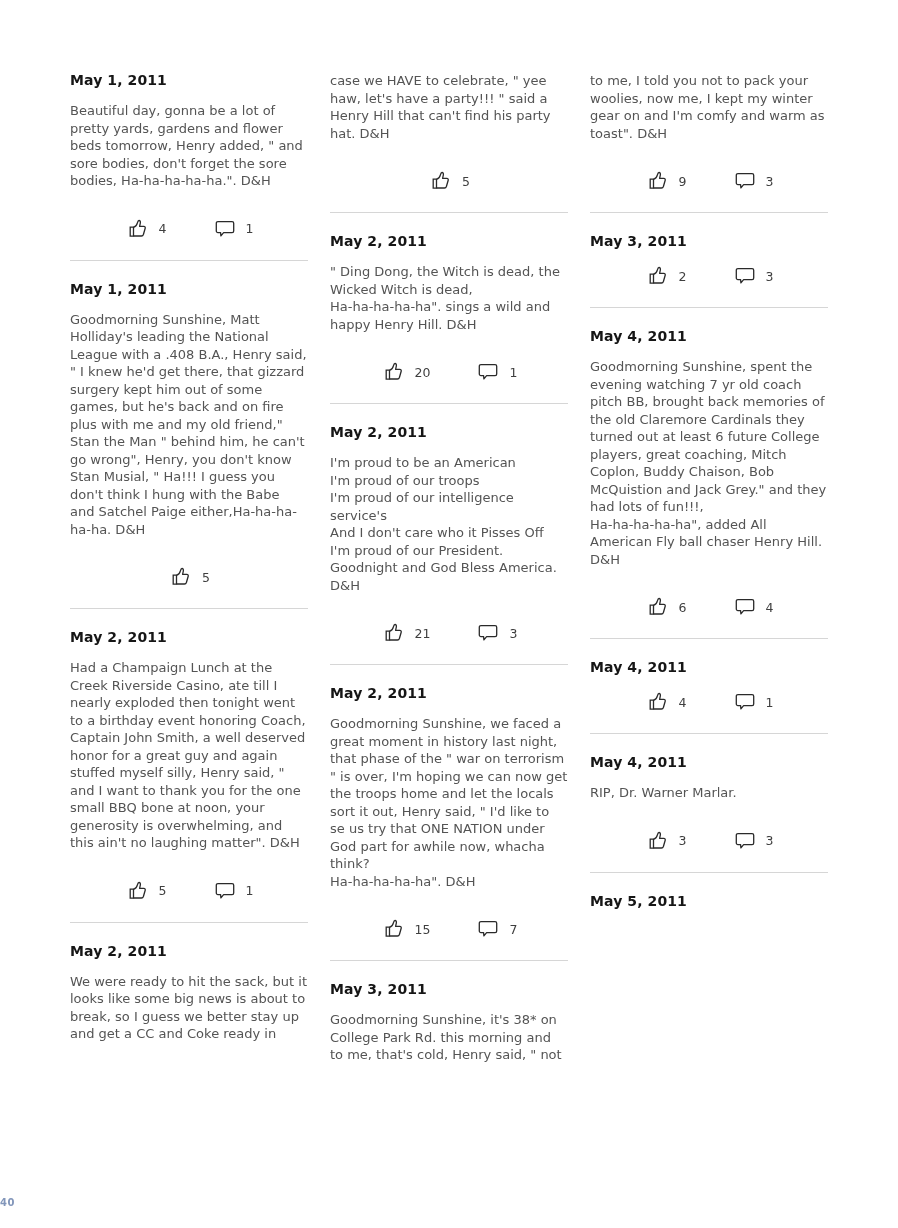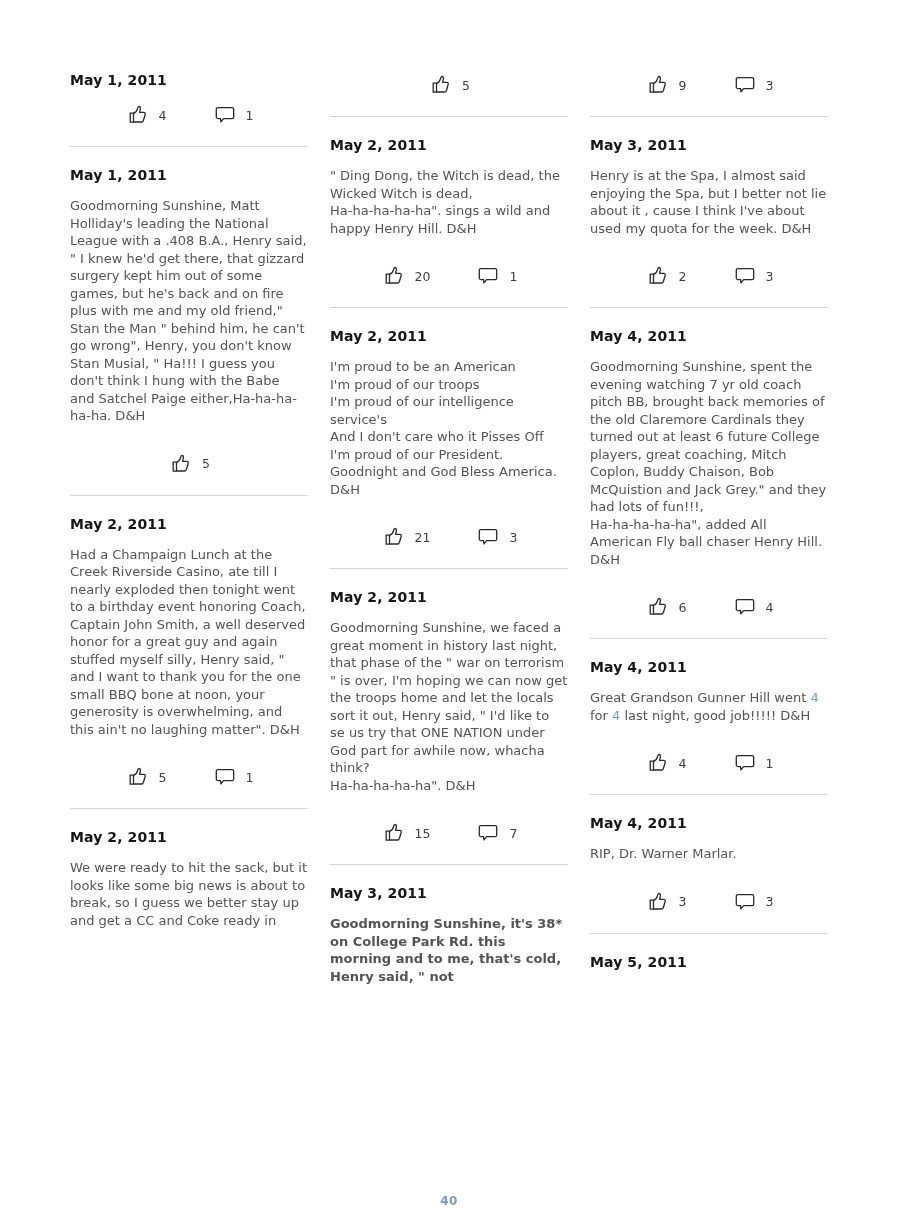--- a/index.html
+++ b/index.html
@@ -65,34 +65,34 @@
   .divider {
     border: none;
     border-top: 1px solid #d6d6d6;
     height: 0;
     margin: 0 0 20px 0;
   }
   .page-number {
     position: absolute;
     left: 0; right: 0;
     bottom: 20px;
-    text-align: center;
-    font-size: 12px;
+    font-size: 10px;
     font-weight: 700;
     letter-spacing: 0.5px;
   }
 </style>
 </head>
 <body>
 
 <div class="page">
   <div class="columns" id="columns">
       <div class="column">
         <article class="post">
           <h3 class="post-date">May 1, 2011</h3>
+          <p class="post-body">Beautiful day, gonna be a lot of pretty yards, gardens and flower beds tomorrow, Henry added, " and sore bodies, don't forget the sore bodies, Ha-ha-ha-ha-ha.". D&amp;H</p>
           <div class="post-actions">
             <span class="action">
               <svg width="25" height="24" viewBox="0 0 24 24" fill="none">
                 <path d="M4.7 10.1 L8 10.1 L8 19.1 L4.7 19.1 Z" stroke="#2a2a2a" stroke-width="1.3"></path>
                 <path d="M8 10.3 C9.8 9.7 11.4 7.9 11.9 5.8 C12.2 4.6 12.5 3.5 13.5 3.5 C14.7 3.5 15.1 4.8 14.8 6.2 L14.1 9.4 L18.3 9.4 C19.3 9.4 20 10.3 19.7 11.3 L17.9 17.5 C17.6 18.4 16.9 19 16 19 L8 19" stroke="#2a2a2a" stroke-width="1.3" stroke-linejoin="round"></path>
               </svg>
               <span class="count">4</span>
             </span>
             <span class="action">
               <svg width="24" height="22" viewBox="0 0 24 22" fill="none">
@@ -137,20 +137,21 @@
           </div>
           <hr class="divider">
         </article>
         <article class="post">
           <h3 class="post-date">May 2, 2011</h3>
           <p class="post-body" style="margin-bottom: 11px;">We were ready to hit the sack, but it looks like some big news is about to break, so I guess we better stay up and get a CC and Coke ready in</p>
         </article>
       </div>
       <div class="column">
         <article class="post">
+          <p class="post-body">case we HAVE to celebrate, " yee haw, let's have a party!!! " said a Henry Hill that can't find his party hat. D&amp;H</p>
           <div class="post-actions">
             <span class="action">
               <svg width="25" height="24" viewBox="0 0 24 24" fill="none">
                 <path d="M4.7 10.1 L8 10.1 L8 19.1 L4.7 19.1 Z" stroke="#2a2a2a" stroke-width="1.3"></path>
                 <path d="M8 10.3 C9.8 9.7 11.4 7.9 11.9 5.8 C12.2 4.6 12.5 3.5 13.5 3.5 C14.7 3.5 15.1 4.8 14.8 6.2 L14.1 9.4 L18.3 9.4 C19.3 9.4 20 10.3 19.7 11.3 L17.9 17.5 C17.6 18.4 16.9 19 16 19 L8 19" stroke="#2a2a2a" stroke-width="1.3" stroke-linejoin="round"></path>
               </svg>
               <span class="count">5</span>
             </span>
           </div>
           <hr class="divider">
@@ -218,45 +219,45 @@
               <svg width="24" height="22" viewBox="0 0 24 22" fill="none">
                 <path d="M4.9 3.6 L19.1 3.6 C20 3.6 20.7 4.3 20.7 5.2 L20.7 13 C20.7 13.9 20 14.6 19.1 14.6 L10.6 14.6 L7.9 17.9 L7.6 14.6 L4.9 14.6 C4 14.6 3.3 13.9 3.3 13 L3.3 5.2 C3.3 4.3 4 3.6 4.9 3.6 Z" stroke="#2a2a2a" stroke-width="1.3" stroke-linejoin="round"></path>
               </svg>
               <span class="count">7</span>
             </span>
           </div>
           <hr class="divider">
         </article>
         <article class="post">
           <h3 class="post-date">May 3, 2011</h3>
-          <p class="post-body" style="margin-bottom: 0px; font-weight: bold;">Goodmorning Sunshine, it's 38* on College Park Rd. this morning and to me, that's cold, Henry said, " not</p>
+          <p class="post-body" style="margin-bottom: 0px;">Goodmorning Sunshine, it's 38* on College Park Rd. this morning and to me, that's cold, Henry said, " not</p>
         </article>
       </div>
       <div class="column">
         <article class="post">
+          <p class="post-body">to me, I told you not to pack your woolies, now me, I kept my winter gear on and I'm comfy and warm as toast". D&amp;H</p>
           <div class="post-actions">
             <span class="action">
               <svg width="25" height="24" viewBox="0 0 24 24" fill="none">
                 <path d="M4.7 10.1 L8 10.1 L8 19.1 L4.7 19.1 Z" stroke="#2a2a2a" stroke-width="1.3"></path>
                 <path d="M8 10.3 C9.8 9.7 11.4 7.9 11.9 5.8 C12.2 4.6 12.5 3.5 13.5 3.5 C14.7 3.5 15.1 4.8 14.8 6.2 L14.1 9.4 L18.3 9.4 C19.3 9.4 20 10.3 19.7 11.3 L17.9 17.5 C17.6 18.4 16.9 19 16 19 L8 19" stroke="#2a2a2a" stroke-width="1.3" stroke-linejoin="round"></path>
               </svg>
               <span class="count">9</span>
             </span>
             <span class="action">
               <svg width="24" height="22" viewBox="0 0 24 22" fill="none">
                 <path d="M4.9 3.6 L19.1 3.6 C20 3.6 20.7 4.3 20.7 5.2 L20.7 13 C20.7 13.9 20 14.6 19.1 14.6 L10.6 14.6 L7.9 17.9 L7.6 14.6 L4.9 14.6 C4 14.6 3.3 13.9 3.3 13 L3.3 5.2 C3.3 4.3 4 3.6 4.9 3.6 Z" stroke="#2a2a2a" stroke-width="1.3" stroke-linejoin="round"></path>
               </svg>
               <span class="count">3</span>
             </span>
           </div>
           <hr class="divider">
         </article>
         <article class="post">
           <h3 class="post-date">May 3, 2011</h3>
-          <p class="post-body">Henry is at the Spa, I almost said enjoying the Spa, but I better not lie about it , cause I think I've about used my quota for the week. D&amp;H</p>
           <div class="post-actions">
             <span class="action">
               <svg width="25" height="24" viewBox="0 0 24 24" fill="none">
                 <path d="M4.7 10.1 L8 10.1 L8 19.1 L4.7 19.1 Z" stroke="#2a2a2a" stroke-width="1.3"></path>
                 <path d="M8 10.3 C9.8 9.7 11.4 7.9 11.9 5.8 C12.2 4.6 12.5 3.5 13.5 3.5 C14.7 3.5 15.1 4.8 14.8 6.2 L14.1 9.4 L18.3 9.4 C19.3 9.4 20 10.3 19.7 11.3 L17.9 17.5 C17.6 18.4 16.9 19 16 19 L8 19" stroke="#2a2a2a" stroke-width="1.3" stroke-linejoin="round"></path>
               </svg>
               <span class="count">2</span>
             </span>
             <span class="action">
               <svg width="24" height="22" viewBox="0 0 24 22" fill="none">
@@ -284,21 +285,20 @@
               <svg width="24" height="22" viewBox="0 0 24 22" fill="none">
                 <path d="M4.9 3.6 L19.1 3.6 C20 3.6 20.7 4.3 20.7 5.2 L20.7 13 C20.7 13.9 20 14.6 19.1 14.6 L10.6 14.6 L7.9 17.9 L7.6 14.6 L4.9 14.6 C4 14.6 3.3 13.9 3.3 13 L3.3 5.2 C3.3 4.3 4 3.6 4.9 3.6 Z" stroke="#2a2a2a" stroke-width="1.3" stroke-linejoin="round"></path>
               </svg>
               <span class="count">4</span>
             </span>
           </div>
           <hr class="divider">
         </article>
         <article class="post">
           <h3 class="post-date">May 4, 2011</h3>
-          <p class="post-body"><span>Great Grandson Gunner Hill went </span><span class="accent" style="color: rgb(111, 160, 192);">4</span><span> for </span><span class="accent" style="color: rgb(111, 160, 192);">4</span><span> last night, good job!!!!! D&amp;H</span></p>
           <div class="post-actions">
             <span class="action">
               <svg width="25" height="24" viewBox="0 0 24 24" fill="none">
                 <path d="M4.7 10.1 L8 10.1 L8 19.1 L4.7 19.1 Z" stroke="#2a2a2a" stroke-width="1.3"></path>
                 <path d="M8 10.3 C9.8 9.7 11.4 7.9 11.9 5.8 C12.2 4.6 12.5 3.5 13.5 3.5 C14.7 3.5 15.1 4.8 14.8 6.2 L14.1 9.4 L18.3 9.4 C19.3 9.4 20 10.3 19.7 11.3 L17.9 17.5 C17.6 18.4 16.9 19 16 19 L8 19" stroke="#2a2a2a" stroke-width="1.3" stroke-linejoin="round"></path>
               </svg>
               <span class="count">4</span>
             </span>
             <span class="action">
               <svg width="24" height="22" viewBox="0 0 24 22" fill="none">

